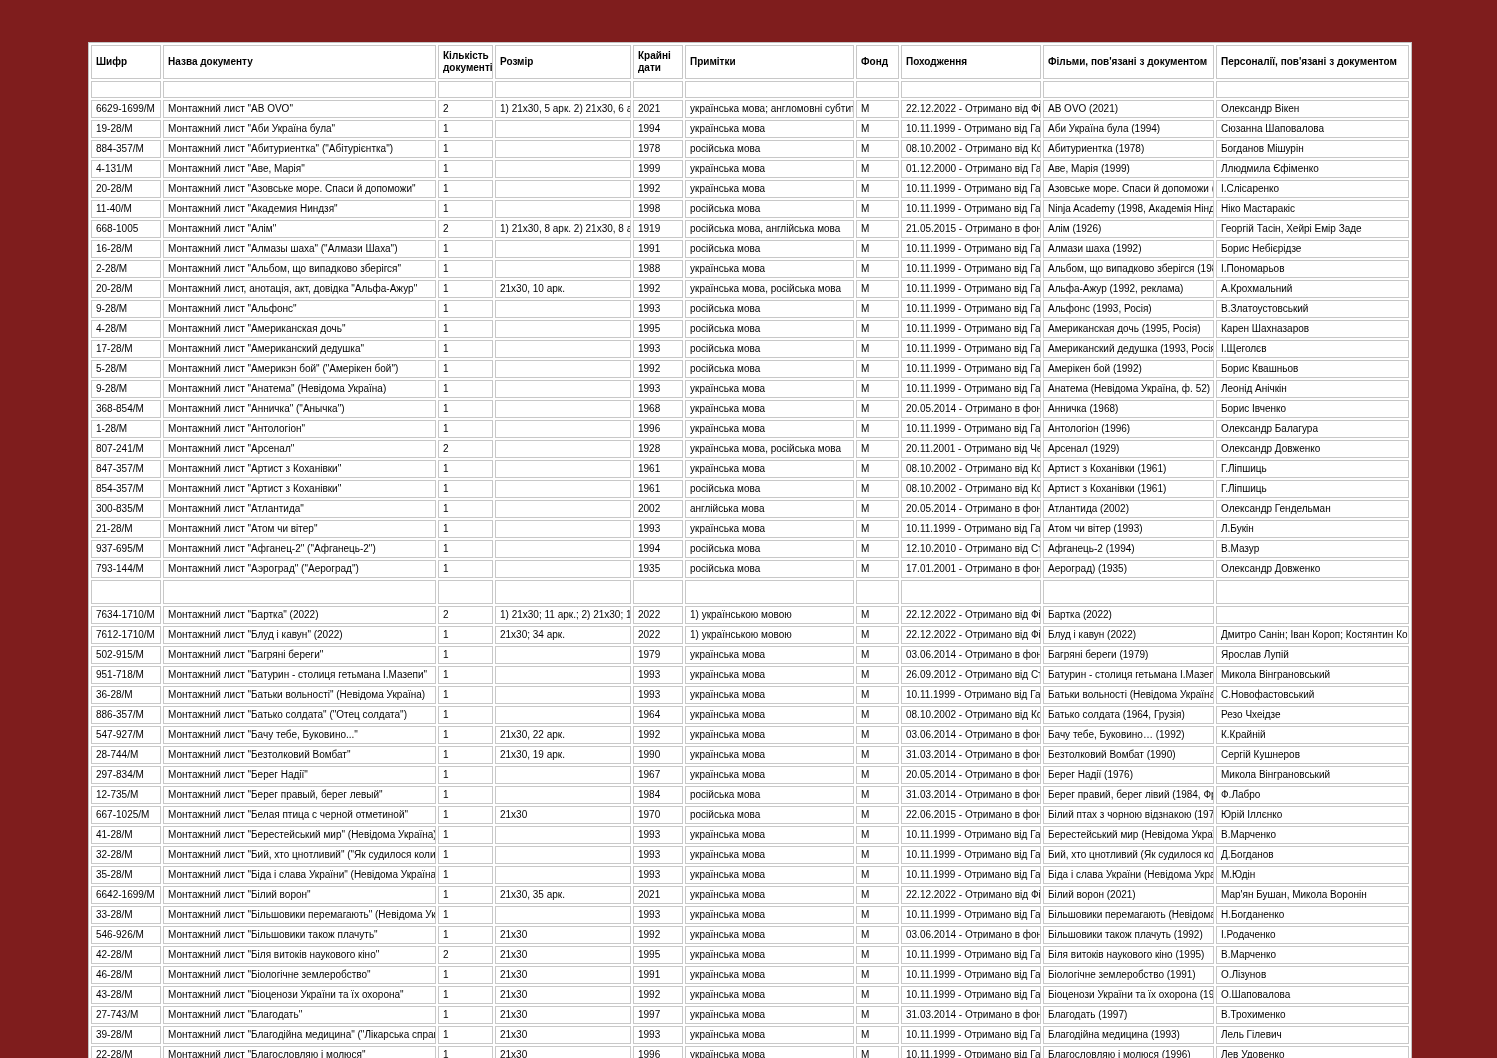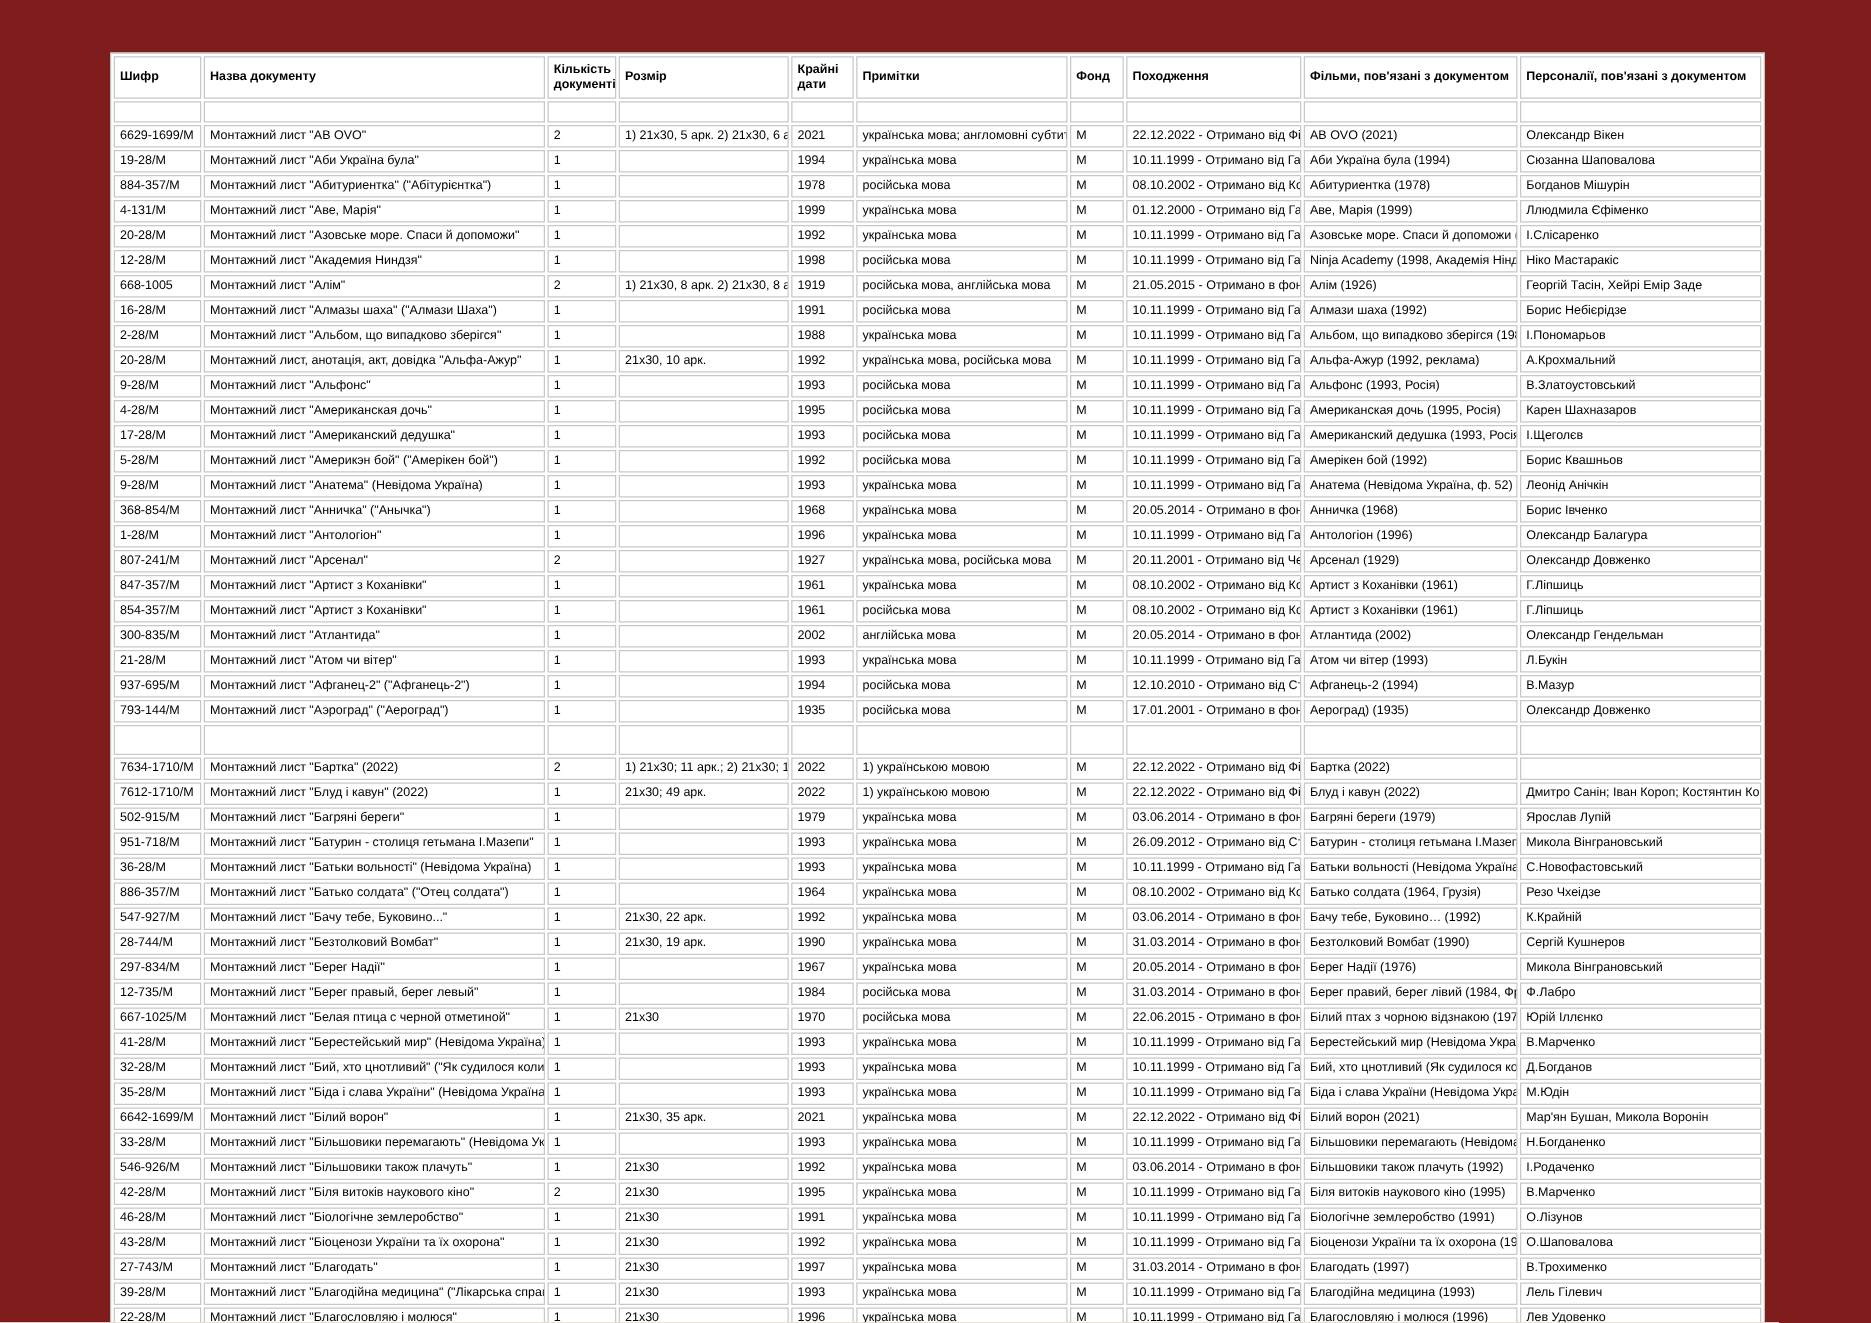--- a/index.html
+++ b/index.html
@@ -139,21 +139,21 @@
             <td>1</td>
             <td></td>
             <td>1992</td>
             <td>українська мова</td>
             <td>М</td>
             <td>10.11.1999 - Отримано від Галагана</td>
             <td>Азовське море. Спаси й допоможи (1992)</td>
             <td>І.Слісаренко</td>
           </tr>
           <tr>
-            <td>12-28/М</td>
+            <td>11-40/М</td>
             <td>Монтажний лист "Академия Ниндзя"</td>
             <td>1</td>
             <td></td>
             <td>1998</td>
             <td>російська мова</td>
             <td>М</td>
             <td>10.11.1999 - Отримано від Галагана</td>
             <td>Ninja Academy (1998, Академія Ніндзя)</td>
             <td>Ніко Мастаракіс</td>
           </tr>
@@ -287,21 +287,21 @@
             <td>М</td>
             <td>10.11.1999 - Отримано від Галагана</td>
             <td>Антологіон (1996)</td>
             <td>Олександр Балагура</td>
           </tr>
           <tr>
             <td>807-241/М</td>
             <td>Монтажний лист "Арсенал"</td>
             <td>2</td>
             <td></td>
-            <td>1927</td>
+            <td>1928</td>
             <td>українська мова, російська мова</td>
             <td>М</td>
             <td>20.11.2001 - Отримано від Черниченка</td>
             <td>Арсенал (1929)</td>
             <td>Олександр Довженко</td>
           </tr>
           <tr>
             <td>847-357/М</td>
             <td>Монтажний лист "Артист з Коханівки"</td>
             <td>1</td>
@@ -394,21 +394,21 @@
             <td>1) українською мовою</td>
             <td>М</td>
             <td>22.12.2022 - Отримано від Фільмофонду</td>
             <td>Бартка (2022)</td>
             <td></td>
           </tr>
           <tr>
             <td>7612-1710/М</td>
             <td>Монтажний лист "Блуд і кавун" (2022)</td>
             <td>1</td>
-            <td>21х30; 49 арк.</td>
+            <td>21х30; 34 арк.</td>
             <td>2022</td>
             <td>1) українською мовою</td>
             <td>М</td>
             <td>22.12.2022 - Отримано від Фільмофонду</td>
             <td>Блуд і кавун (2022)</td>
             <td>Дмитро Санін; Іван Короп; Костянтин Копилов</td>
           </tr>
           <tr>
             <td>502-915/М</td>
             <td>Монтажний лист "Багряні береги"</td>

